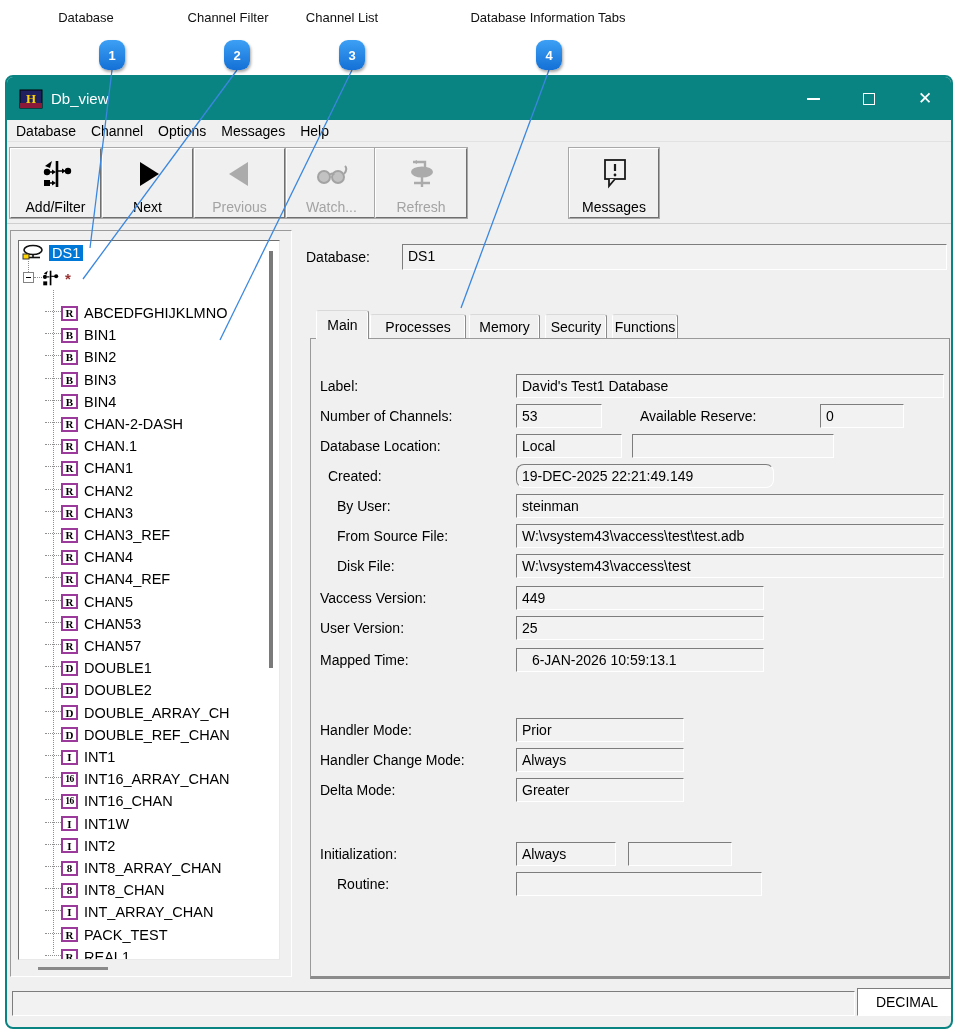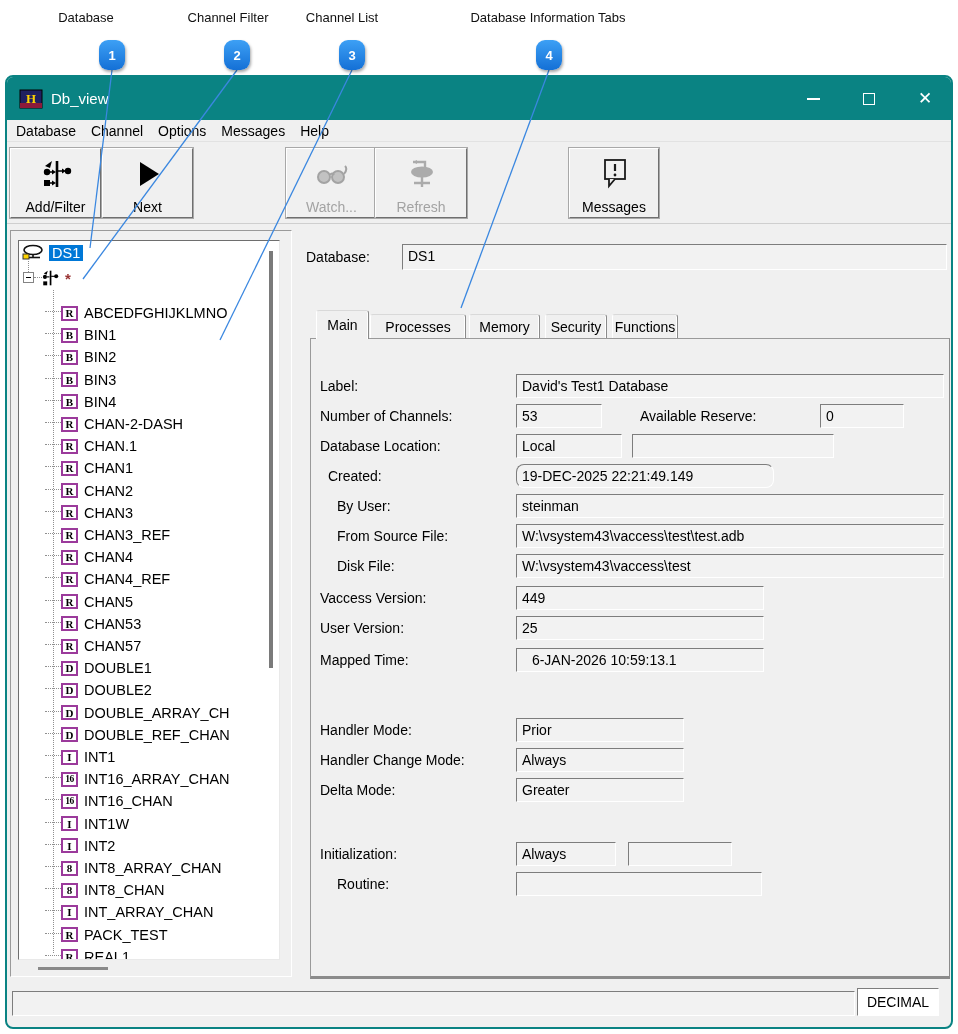--- a/index.html
+++ b/index.html
@@ -72,21 +72,21 @@
 
   .tab { position:absolute; top:237px; height:24px; background:#f0f0f0; border:1px solid #8a8a8a; border-bottom:none;
          border-radius:3px 3px 0 0; font-size:14px; text-align:center; padding-top:4px; z-index:2;
          border-left-color:#fff; border-top-color:#d9d9d9; box-shadow:inset -1px 0 0 #fff; }
   .tab.active { top:233px; height:29px; z-index:3; padding-top:6px; }
   #tab-panel { position:absolute; left:303px; top:261px; width:640px; height:641px;
                border:1px solid #9a9a9a; border-bottom:3px solid #8b8b8b; border-right-color:#8b8b8b; }
 
   
   #status-field { left:5px; top:914px; width:843px; height:25px; }
-  #decimal-box { position:absolute; left:850px; top:911px; width:82px; height:28px; background:#fff;
+  #decimal-box { position:absolute; left:850px; top:911px; width:100px; height:28px; background:#fff;
                  border:1px solid; border-color:#7d7d7d #ffffff #ffffff #7d7d7d; font-size:14px;
                  display:flex; align-items:center; justify-content:center; }
 </style>
 </head>
 <body>
 
 <div class="ann-label" style="left:-14px">Database</div>
 <div class="ann-label" style="left:128px">Channel Filter</div>
 <div class="ann-label" style="left:242px">Channel List</div>
 <div class="ann-label" style="left:448px">Database Information Tabs</div>
@@ -149,20 +149,28 @@
       </div>
       <div class="tlabel">Add/Filter</div>
     </div>
     <div class="tbtn" style="left:95px;width:91px">
       <div class="ticon">
         <svg width="28" height="28" viewBox="0 0 28 28">
             <polygon points="6,2 25,14 6,26" fill="#000"></polygon>
           </svg>
       </div>
       <div class="tlabel">Next</div>
+    </div>
+    <div class="tbtn disabled" style="left:187px;width:91px">
+      <div class="ticon">
+        <svg width="28" height="28" viewBox="0 0 28 28">
+            <polygon points="22,2 3,14 22,26" fill="#ababab"></polygon>
+          </svg>
+      </div>
+      <div class="tlabel">Previous</div>
     </div>
     <div class="tbtn disabled" style="left:279px;width:91px">
       <div class="ticon">
         <svg width="34" height="26" viewBox="0 0 34 26">
           <circle cx="9" cy="16" r="6" fill="#c2c2c2" stroke="#a3a3a3" stroke-width="2"></circle>
           <circle cx="23" cy="16" r="6" fill="#c2c2c2" stroke="#a3a3a3" stroke-width="2"></circle>
           <path d="M15 14 Q17 11 19 14" fill="none" stroke="#a3a3a3" stroke-width="2"></path>
           <path d="M29 13 Q33 8 30 5" fill="none" stroke="#a3a3a3" stroke-width="2"></path>
         </svg>
       </div>

